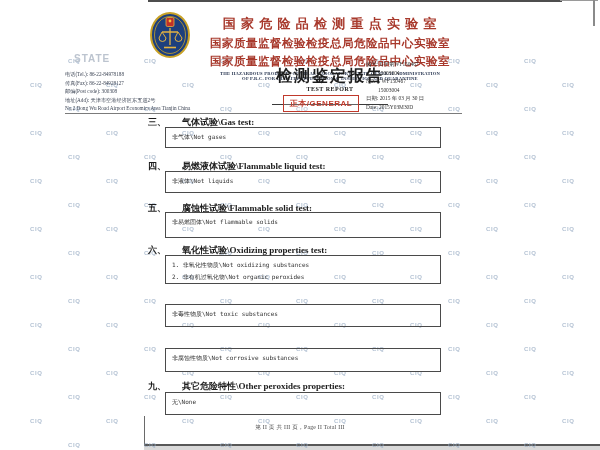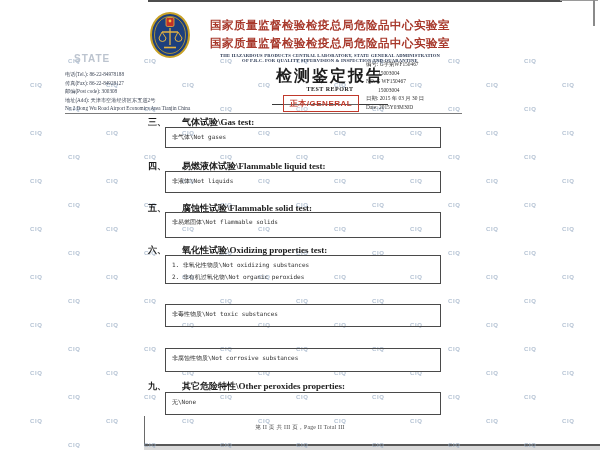--- a/index.html
+++ b/index.html
@@ -202,20 +202,21 @@
       <ellipse cx="20" cy="23" rx="15.5" ry="18.5" fill="none" stroke="#c9a227" stroke-width="0.8"></ellipse>
       <rect x="16" y="5.5" width="8" height="9" rx="1.5" fill="#c03028" stroke="#e3b341" stroke-width="0.8"></rect>
       <circle cx="20" cy="9" r="1.4" fill="#f4c542"></circle>
       <path d="M20 16 L20 33 M12 20 L28 20" stroke="#e3b341" stroke-width="1.3" fill="none"></path>
       <path d="M12 20 l-3 6 a3.5 3.5 0 0 0 7 0 z M28 20 l-3 6 a3.5 3.5 0 0 0 7 0 z" stroke="#e3b341" stroke-width="1" fill="none"></path>
       <path d="M14 35.5 h12" stroke="#e3b341" stroke-width="1.6"></path>
     </svg>
   </div>
 
   <div class="abs hdr">
+    <div class="l1">国 家 危 险 品 检 测 重 点 实 验 室</div>
     <div class="l2">国家质量监督检验检疫总局危险品中心实验室</div>
     <div class="l2">国家质量监督检验检疫总局危险品中心实验室</div>
     <div class="en" style="margin-top:2px;">THE HAZARDOUS PRODUCTS CENTRAL LABORATORY, STATE GENERAL ADMINISTRATION</div>
     <div class="en">OF P.R.C. FOR QUALITY SUPERVISION &amp; INSPECTION AND QUARANTINE</div>
   </div>
 
   <div class="abs contact">
     <div>电话(Tel.): 86-22-84978188</div>
     <div>传真(Fax): 86-22-84928127</div>
     <div>邮编(Post code): 300308</div>

